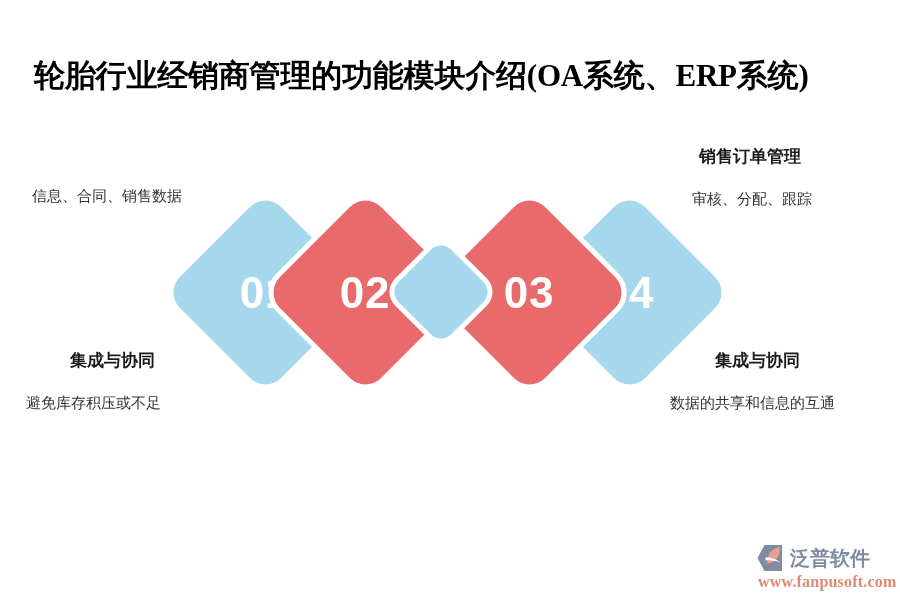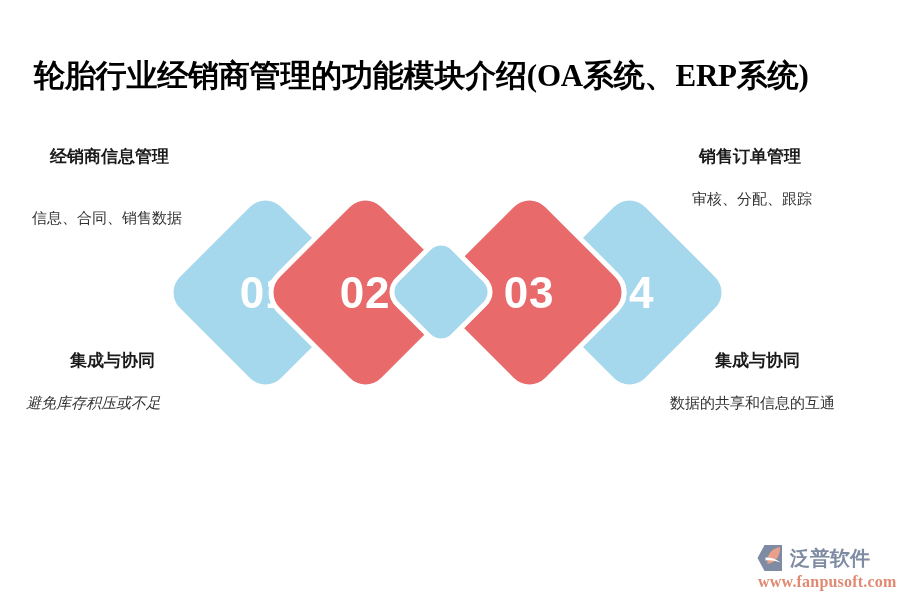--- a/index.html
+++ b/index.html
@@ -105,21 +105,21 @@
     line-height: 22px;
     white-space: nowrap;
   }
 
   .blk-tl { left: 32px;  top: 146px; width: 240px; text-align: left; }
   .blk-tl .heading { padding-left: 18px; }
   .blk-tl .desc    { padding-left: 0px; margin-top: 39px; }
 
   .blk-bl { left: 26px;  top: 350px; width: 250px; text-align: left; }
   .blk-bl .heading { padding-left: 44px; }
-  .blk-bl .desc    { padding-left: 0px; font-style: italic; }
+  .blk-bl .desc    { padding-left: 0px; }
 
   .blk-tr { left: 692px; top: 146px; width: 200px; text-align: left; }
   .blk-tr .heading { padding-left: 7px; }
   .blk-tr .desc    { padding-left: 0px; }
 
   .blk-br { left: 670px; top: 350px; width: 225px; text-align: left; }
   .blk-br .heading { padding-left: 45px; }
   .blk-br .desc    { padding-left: 0px; }
 
   
@@ -186,21 +186,20 @@
     <div class="diamond d-big red d-ring" style="left: 294px; top: 221px; z-index: 2;">
       <span class="num">02</span>
     </div>
 
     <div class="diamond d-big blue d-ring" style="left: 194px; top: 221px; z-index: 1;">
       <span class="num">01</span>
     </div>
   </div>
 
   <div class="label-block blk-tl">
-    <div class="heading">经销商信息管理</div>
     <div class="desc">信息、合同、销售数据</div>
   </div>
 
   <div class="label-block blk-bl">
     <div class="heading">集成与协同</div>
     <div class="desc">避免库存积压或不足</div>
   </div>
 
   <div class="label-block blk-br">
     <div class="heading">集成与协同</div>

